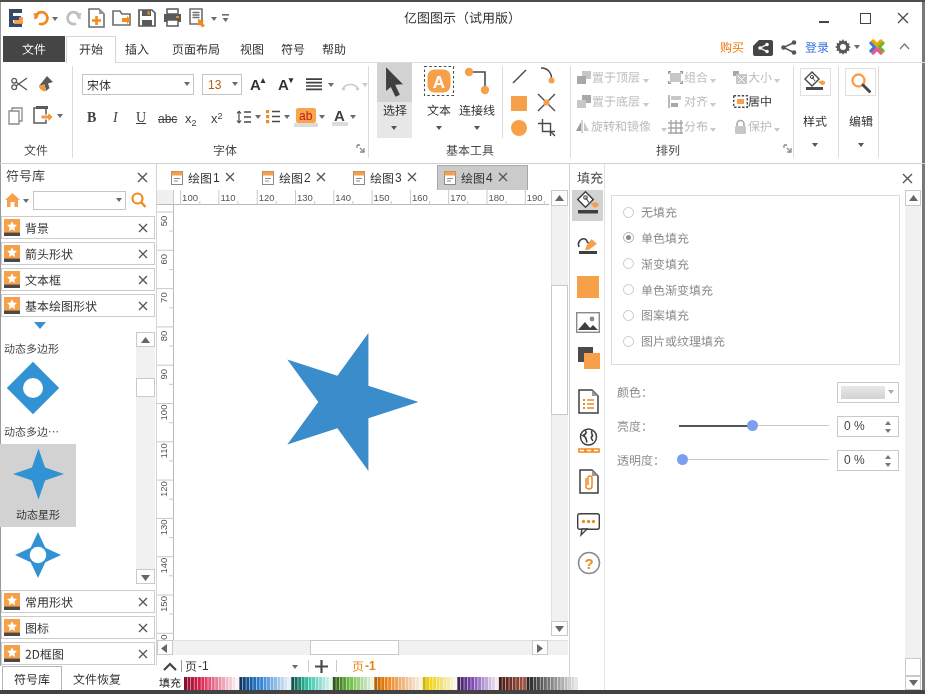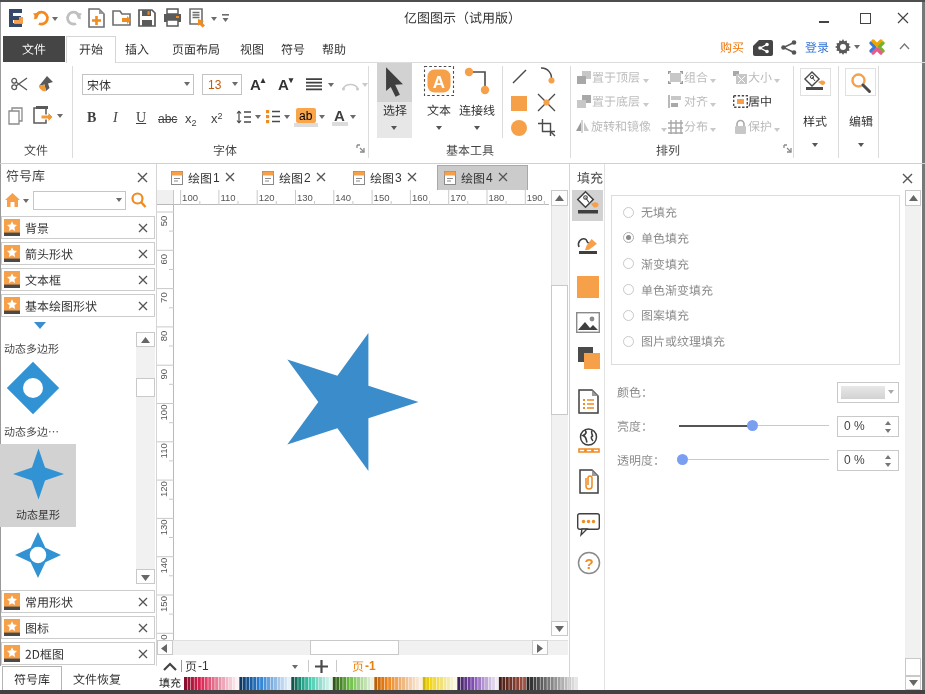--- a/index.html
+++ b/index.html
@@ -360,21 +360,21 @@
 <rect x="0" y="0" width="3.2" height="3.2" fill="#ef8b1f"></rect>
     <rect x="0" y="5" width="3.2" height="3.2" fill="#ef8b1f"></rect>
     <rect x="0" y="10" width="3.2" height="3.2" fill="#ef8b1f"></rect>
 <path d="M6 1.5h8M6 6.5h8M6 11.5h8" stroke="#4a4a4a" stroke-width="1.5"></path>
   </svg>
 <svg class="ic" style="left:284px;top:115px" width="7" height="5">
     <path d="M0 0h6l-3 4z" fill="#6b6b6b"></path>
   </svg>
 <div style="left:296px;top:108px;width:20px;height:15px;background:#f9a54c;border-radius:2px"></div>
 <div style="left:294px;top:123px;width:24px;height:4px;background:#dcdcdc"></div>
-<div style="left:299px;top:109px;font-size:12px;color:#000000">ab</div>
+<div style="left:299px;top:109px;font-size:12px;color:#b91c1c">ab</div>
 <svg class="ic" style="left:319px;top:115px" width="7" height="5">
     <path d="M0 0h6l-3 4z" fill="#6b6b6b"></path>
   </svg>
 <div style="left:334px;top:107px;font-size:15px;font-weight:bold;color:#3f3f3f">A</div>
 <div style="left:332px;top:122px;width:16px;height:4px;background:#dcdcdc"></div>
 <svg class="ic" style="left:350px;top:115px" width="7" height="5">
     <path d="M0 0h6l-3 4z" fill="#6b6b6b"></path>
   </svg>
 <svg class="t" style="left:213.0px;top:144.2px" width="26.0" height="15.0">
     <g fill="#444" transform="translate(0,10.80) scale(0.04800)">

